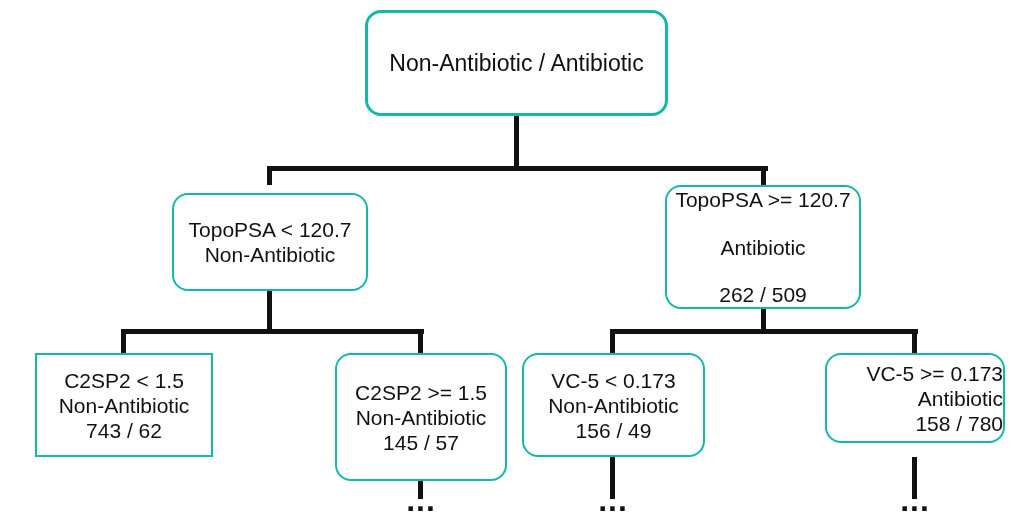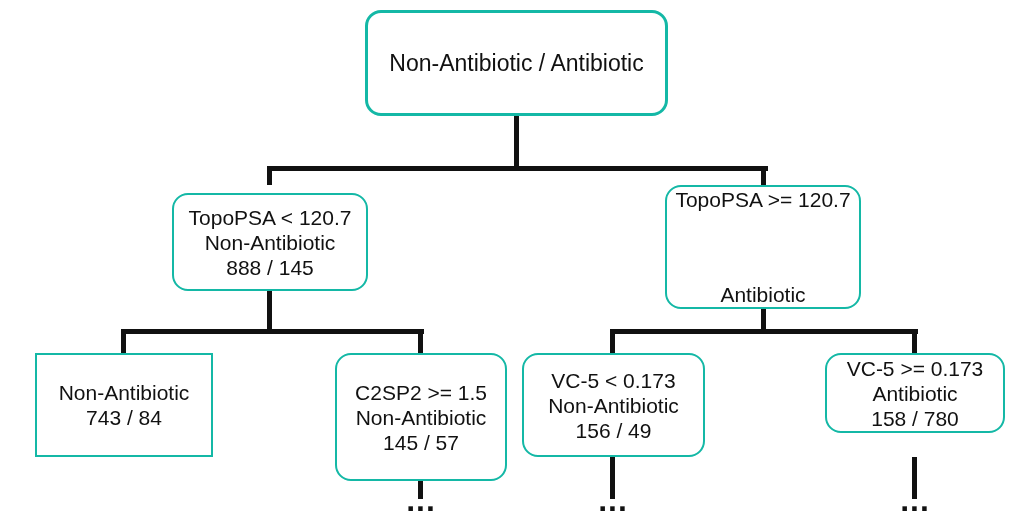--- a/index.html
+++ b/index.html
@@ -76,46 +76,47 @@
   <div class="seg" style="left:610px; top:457px; width:5px;  height:42px;"></div>
   <div class="seg" style="left:912px; top:457px; width:5px;  height:42px;"></div>
 
   <div class="node rounded root" style="left:365px; top:10px; width:303px; height:106px;">
     <div>Non-Antibiotic / Antibiotic</div>
   </div>
 
   <div class="node rounded" style="left:172px; top:185px; width:196px; height:98px;margin-top:8px;">
     <div>TopoPSA &lt; 120.7</div>
     <div>Non-Antibiotic</div>
-    <div>888 / 145</div>
   </div>
 
   <div class="node rounded" style="left:665px; top:185px; width:196px; height:124px;justify-content:space-between;">
     <div>TopoPSA &gt;= 120.7</div>
     <div>Antibiotic</div>
+    <div>262 / 509</div>
   </div>
 
   <div class="node square" style="left:35px; top:353px; width:178px; height:104px;">
+    <div>C2SP2 &lt; 1.5</div>
     <div>Non-Antibiotic</div>
-    <div>743 / 84</div>
+    <div>743 / 62</div>
   </div>
 
   <div class="node rounded" style="left:335px; top:353px; width:172px; height:128px;">
     <div>C2SP2 &gt;= 1.5</div>
     <div>Non-Antibiotic</div>
     <div>145 / 57</div>
   </div>
 
   <div class="node rounded" style="left:522px; top:353px; width:183px; height:104px;">
     <div>VC-5 &lt; 0.173</div>
     <div>Non-Antibiotic</div>
     <div>156 / 49</div>
   </div>
 
-  <div class="node rounded" style="left:825px; top:353px; width:180px; height:80px;">
+  <div class="node rounded" style="left:825px; top:353px; width:180px; height:90px;align-items:flex-end;">
     <div>VC-5 &gt;= 0.173</div>
     <div>Antibiotic</div>
     <div>158 / 780</div>
   </div>
 
   <div class="ellipsis" style="left:421px; top:482px;">...</div>
   <div class="ellipsis" style="left:613px; top:482px;">...</div>
   <div class="ellipsis" style="left:915px; top:482px;">...</div>
 
 </div>

